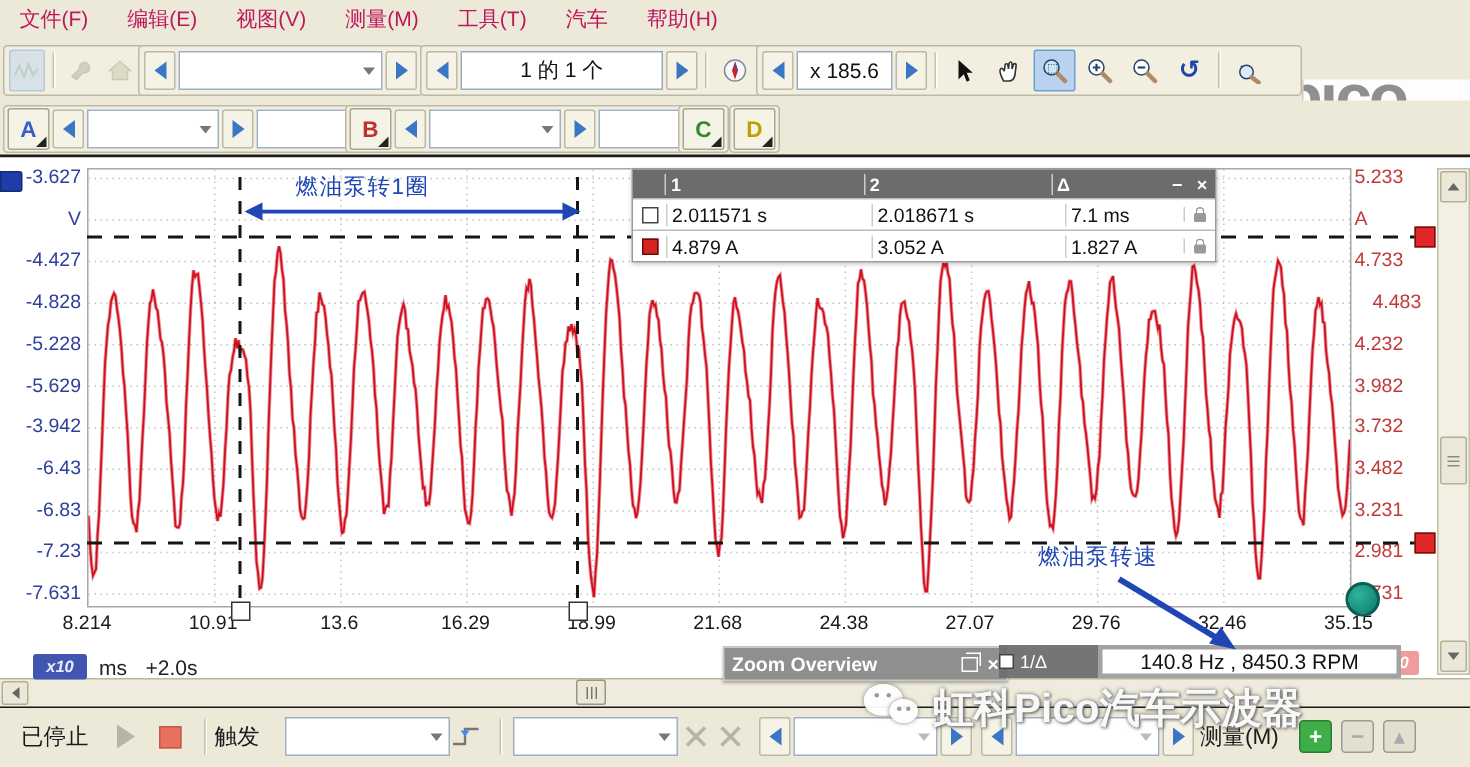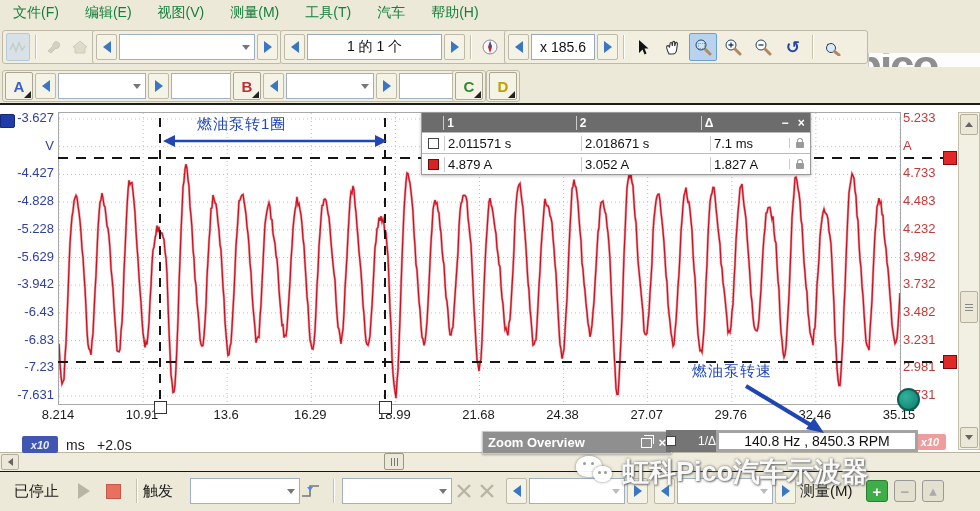--- a/index.html
+++ b/index.html
@@ -2,21 +2,21 @@
 <html><head>
 <meta charset="utf-8">
 <style>
   html,body{margin:0;padding:0;}
   body{font-family:"Liberation Sans","DejaVu Sans",sans-serif;background:#888;}
   #app{position:relative;width:980px;height:511px;background:#ece9d8;overflow:hidden;
        font-family:"Liberation Sans","DejaVu Sans",sans-serif;}
   
   .menubar{position:absolute;left:0;top:0;width:100%;height:26px;display:flex;align-items:center;
            background:#ece9d8;border-bottom:1px solid #d8d4c0;}
-  .menu-item{padding:0 13px;font-size:14px;color:#15803d;cursor:default;}
+  .menu-item{padding:0 13px;font-size:14px;color:#be185d;cursor:default;}
   
   .toolbar{position:absolute;left:0;top:26px;width:100%;height:41px;background:#ece9d8;}
   .tgroup{position:absolute;top:4px;height:32px;background:#f2efe1;border:1px solid #bdb9a6;
           border-radius:3px;display:flex;align-items:center;padding:0 3px;gap:2px;}
   .tbtn{width:26px;height:26px;display:flex;align-items:center;justify-content:center;
         border:1px solid transparent;border-radius:2px;background:transparent;}
   .tbtn.sel{background:#b9d3ee;border-color:#6b9fd4;}
   .tbtn.dim{opacity:.45;}
   .vsep{width:1px;height:24px;background:#c5c1ad;margin:0 3px;box-shadow:1px 0 0 #fff;}
   .navarrow{width:0;height:0;border-style:solid;}
@@ -83,22 +83,22 @@
   .badge.pink{background:#ef9c9c;color:#fff;}
   .smalltext{position:absolute;font-size:14px;color:#222;z-index:7;}
   .zoombar{position:absolute;left:482px;top:326px;width:178px;height:21px;background:#8f8f8f;
            border:1px solid #c9c9c9;display:flex;align-items:center;color:#fff;z-index:9;
            font-weight:bold;font-size:13px;padding:0 5px;box-shadow:0 1px 2px rgba(0,0,0,.3);}
   .zb-ic{margin-left:auto;display:flex;gap:6px;align-items:center;font-weight:bold;}
   .restore-ic{width:9px;height:8px;border:1.5px solid #fff;position:relative;}
   .restore-ic::before{content:"";position:absolute;left:2px;top:-4px;width:9px;height:8px;
                       border:1.5px solid #fff;border-bottom:none;border-left:none;}
   .freqgrp{position:absolute;left:666px;top:325px;height:22px;display:flex;z-index:9;}
-  .fg-l{width:50px;background:rgba(110,110,110,.95);color:#fff;display:flex;gap:4px;
-        align-items:center;justify-content:space-between;font-size:12px;}
+  .fg-l{width:66px;background:rgba(110,110,110,.95);color:#fff;display:flex;gap:4px;
+        align-items:center;justify-content:flex-start;font-size:12px;}
   .fg-l .sq{width:8px;height:8px;}
   .fg-r{width:196px;background:#fff;border:3px solid #a3a3a3;color:#111;font-size:14px;
         display:flex;align-items:center;justify-content:center;}
   .greendot{position:absolute;left:897px;top:283px;width:19px;height:19px;border-radius:50%;z-index:10;
             background:radial-gradient(circle at 35% 35%,#2fb39e,#0e7a68);border:2px solid #0a5f52;}
   
   .vscroll{position:absolute;left:958px;top:7px;width:20px;height:336px;background:#f2efe3;
            border:1px solid #c3bfab;}
   .vs-btn{position:absolute;left:1px;width:16px;height:19px;background:#ece8d8;border:1px solid #b3af9b;
           border-radius:2px;display:flex;align-items:center;justify-content:center;}
@@ -437,21 +437,21 @@
       <span class="ylab l" style="top: 115.8px;">-5.228</span>
       <span class="ylab l" style="top: 143.5px;">-5.629</span>
       <span class="ylab l" style="top: 171.2px;">-3.942</span>
       <span class="ylab l" style="top: 198.9px;">-6.43</span>
       <span class="ylab l" style="top: 226.6px;">-6.83</span>
       <span class="ylab l" style="top: 254.3px;">-7.23</span>
       <span class="ylab l" style="top: 282px;">-7.631</span>
       <span class="ylab r" style="top: 5px;">5.233</span>
       <span class="ylab r" style="top: 32.7px;">A</span>
       <span class="ylab r" style="top: 60.4px;">4.733</span>
-      <span class="ylab r" style="top: 88.1px;">4.483</span>
+      <span class="ylab r" style="top: 88.1px; margin-left: 12px;">4.483</span>
       <span class="ylab r" style="top: 115.8px;">4.232</span>
       <span class="ylab r" style="top: 143.5px;">3.982</span>
       <span class="ylab r" style="top: 171.2px;">3.732</span>
       <span class="ylab r" style="top: 198.9px;">3.482</span>
       <span class="ylab r" style="top: 226.6px;">3.231</span>
       <span class="ylab r" style="top: 254.3px;">2.981</span>
       <span class="ylab r" style="top: 282px;">2.731</span>
       <span class="xlab" style="left: 26px;">8.214</span>
       <span class="xlab" style="left: 110.1px;">10.91</span>
       <span class="xlab" style="left: 194.2px;">13.6</span>

